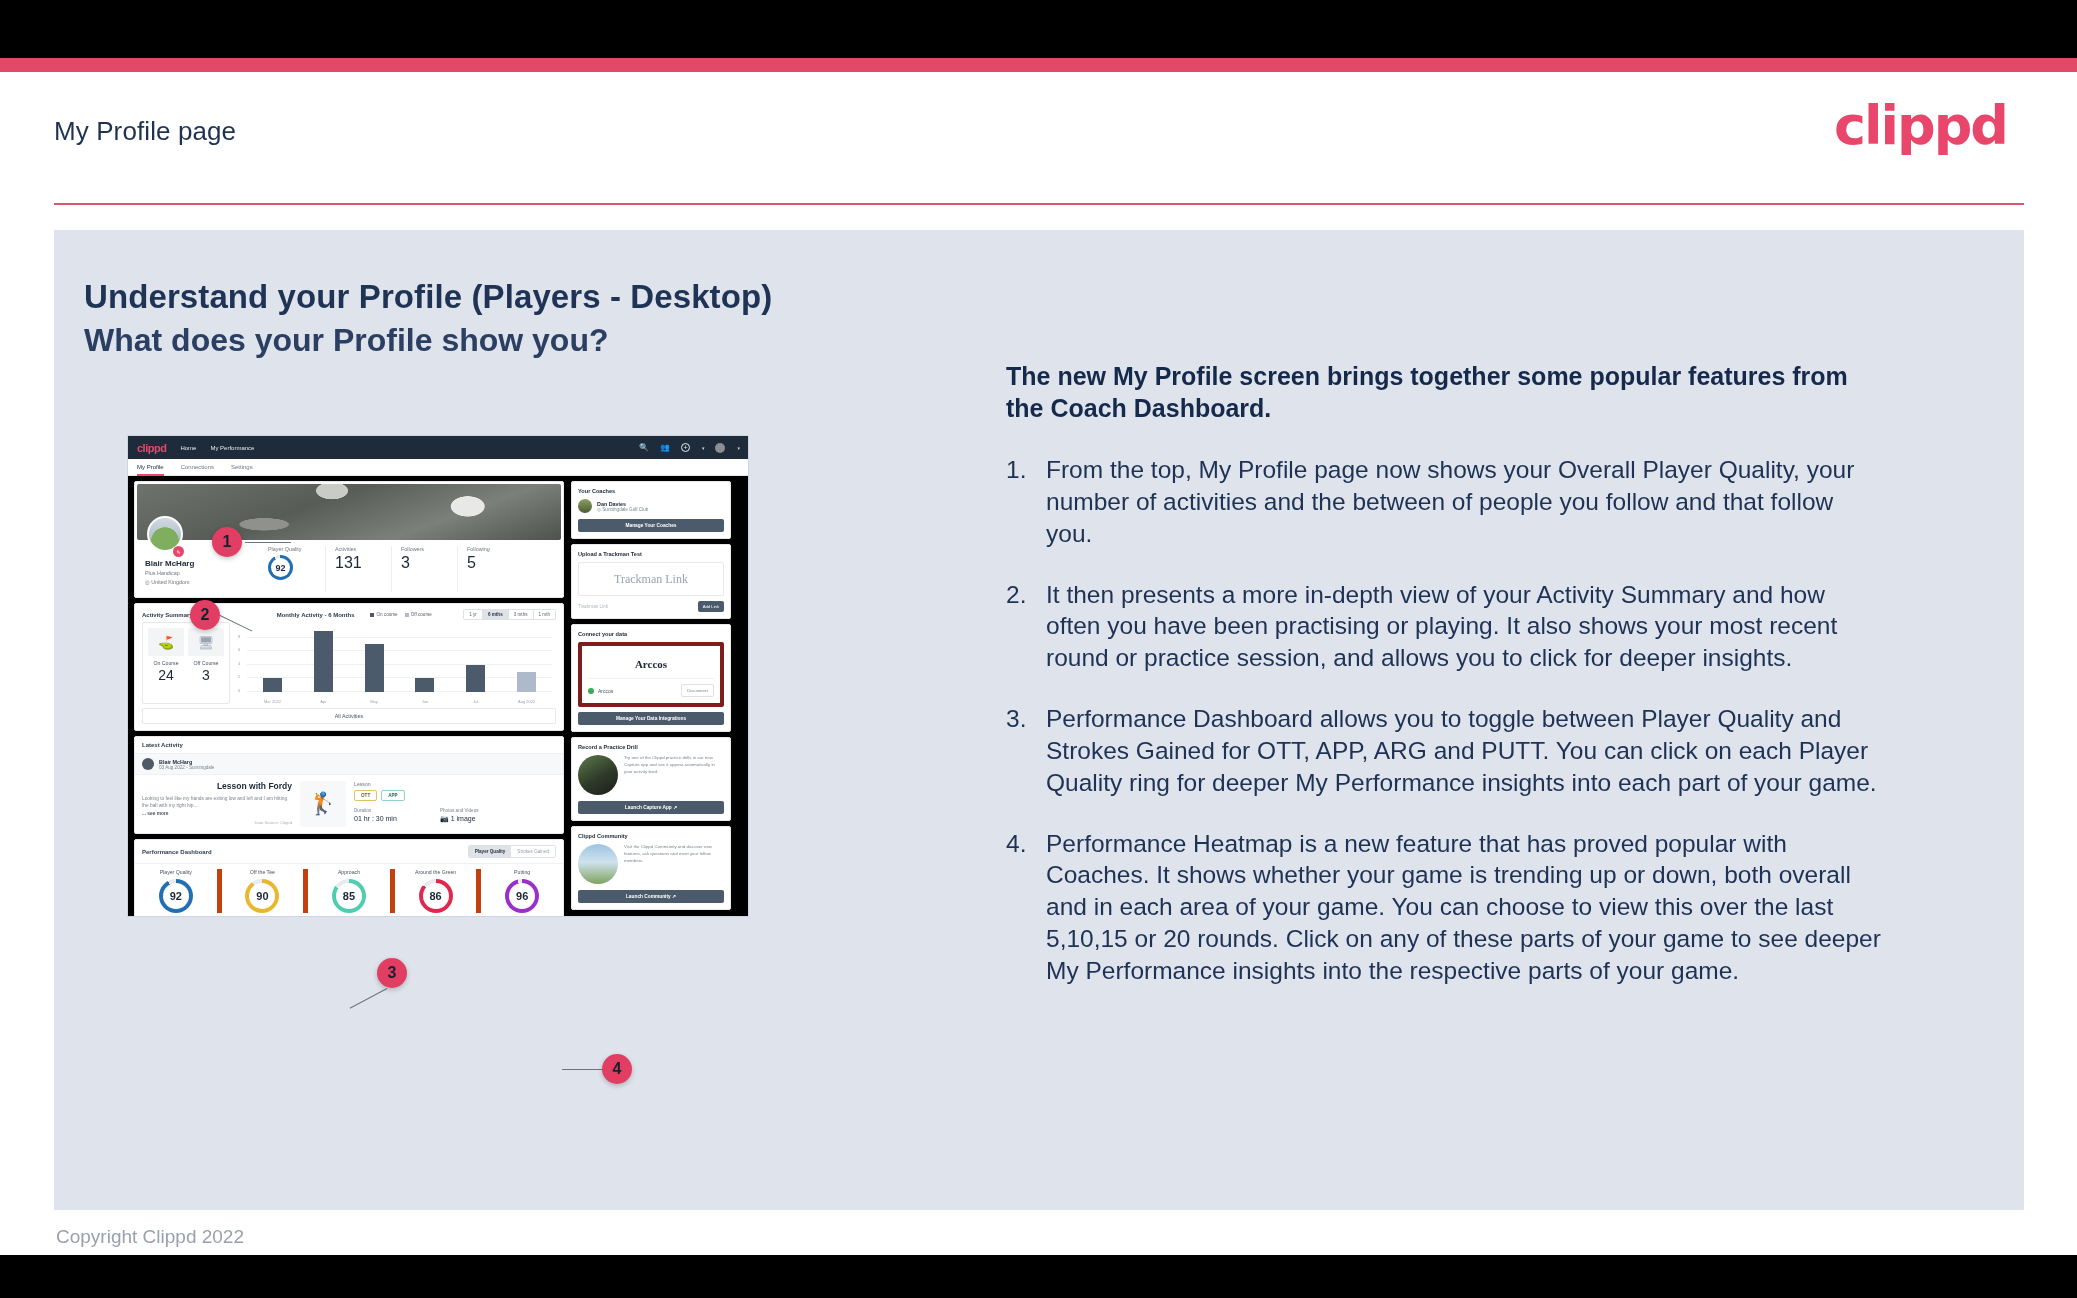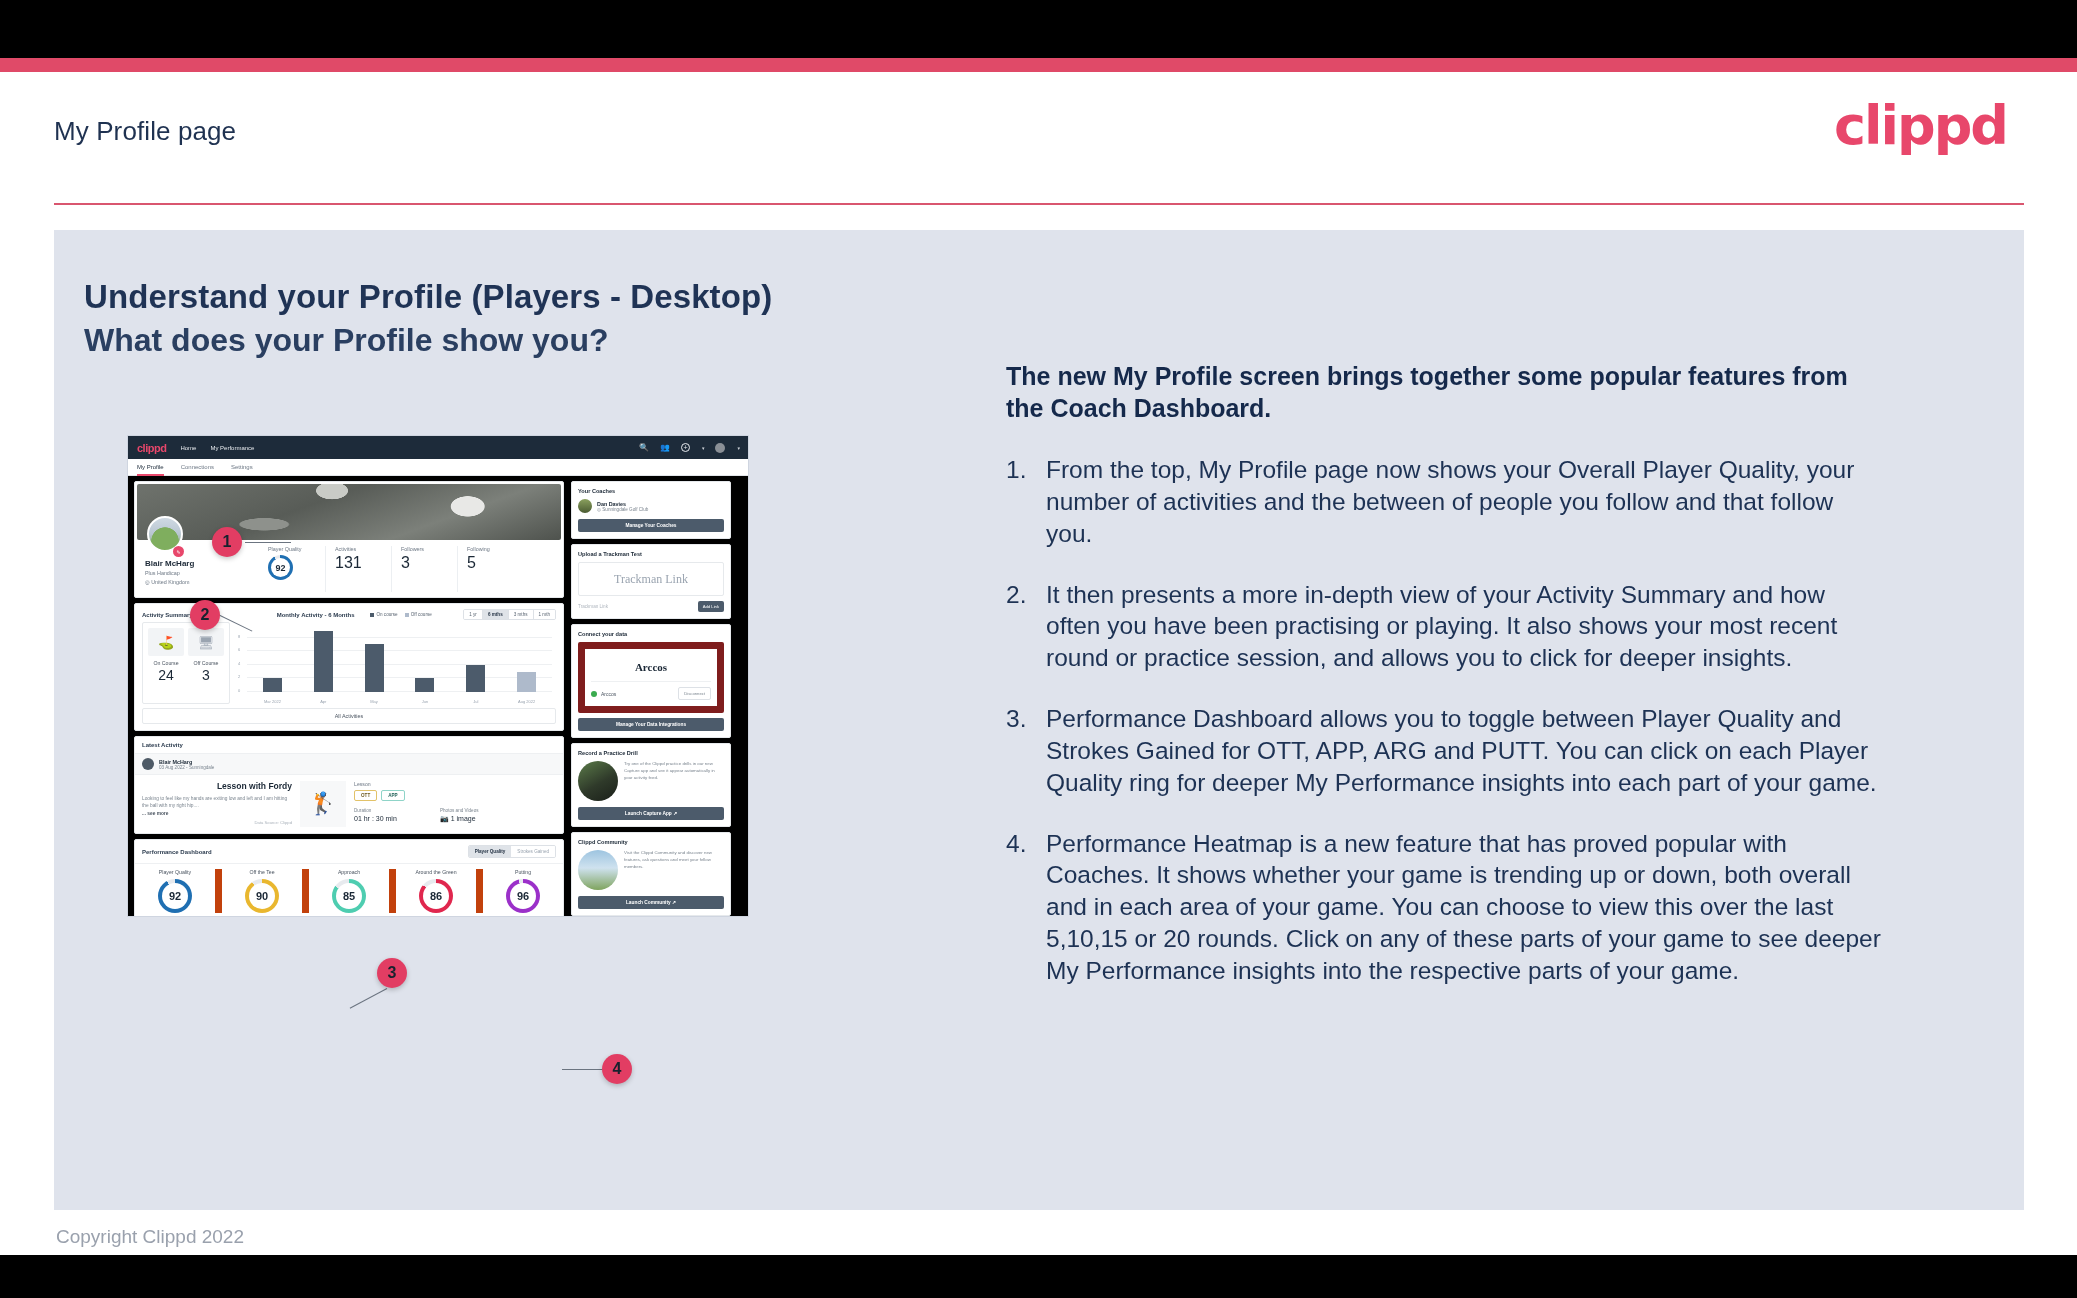--- a/index.html
+++ b/index.html
@@ -236,21 +236,21 @@
   .la-meta-lab { font-size: 4.6px; color: #7b858f; margin-bottom: 2px; }
   .la-meta-val { font-size: 7px; color: #1b2836; }
 
   
   .pd-head { display: flex; align-items: center; padding: 5px 7px; border-bottom: 1px solid #eef0f2; }
   .pd-title { font-size: 6px; font-weight: 700; }
   .pd-toggle { margin-left: auto; display: flex; border: 1px solid #dde1e6; border-radius: 2px; overflow: hidden; }
   .pd-tg { font-size: 4.6px; padding: 3px 6px; color: #9aa4b0; background: #fff; }
   .pd-tg.active { background: #dfe3e8; color: #263445; font-weight: 700; }
   .pd-rings { display: flex; padding: 5px 0 7px 0; }
-  .pd-ring-cell { flex: 1; text-align: center; border-left: 7px solid #c2410c; }
+  .pd-ring-cell { flex: 1; text-align: center; border-left: 5px solid #c2410c; }
   .pd-ring-cell:first-child { border-left: none; }
   .pd-ring-lab { font-size: 5.2px; color: #4a5460; margin-bottom: 4px; }
   .big-ring {
     width: 34px; height: 34px; border-radius: 50%; margin: 0 auto;
     display: flex; align-items: center; justify-content: center;
   }
   .big-ring-in {
     width: 26px; height: 26px; border-radius: 50%; background: #fff;
     display: flex; align-items: center; justify-content: center;
     font-size: 11px; font-weight: 700; color: #1b2836;
@@ -269,21 +269,21 @@
   }
   .tm-box {
     border: 1px solid #e6e9ec; border-radius: 2px; height: 34px;
     display: flex; align-items: center; justify-content: center;
     font-family: "Liberation Serif", serif; font-size: 12px; color: #9aa4b0; margin-bottom: 5px;
   }
   .tm-input-row { display: flex; align-items: center; gap: 4px; }
   .tm-input { flex: 1; font-size: 4.6px; color: #b0b7bf; }
   .btn-sm-dark { background: #4c5b6b; color: #fff; font-size: 4.2px; padding: 3px 5px; border-radius: 2px; }
   .arccos-box {
-    border: 7px solid #7f1d1d; border-radius: 2px; padding: 6px; margin-bottom: 5px;
+    border: 4px solid #7f1d1d; border-radius: 2px; padding: 6px; margin-bottom: 5px;
   }
   .arccos-logo {
     font-family: "Liberation Serif", serif; font-size: 11px; font-weight: 700; color: #1b2836;
     text-align: center; padding: 6px 0 8px 0;
   }
   .arccos-row { display: flex; align-items: center; gap: 4px; border-top: 1px solid #eef0f2; padding-top: 5px; }
   .dot-green { width: 6px; height: 6px; border-radius: 50%; background: #3aab4e; }
   .arccos-name { font-size: 5px; color: #4a5460; }
   .btn-out { margin-left: auto; font-size: 4.2px; color: #7b858f; border: 1px solid #dde1e6; border-radius: 2px; padding: 3px 5px; }
   .drill-row { display: flex; gap: 6px; margin-bottom: 6px; }

